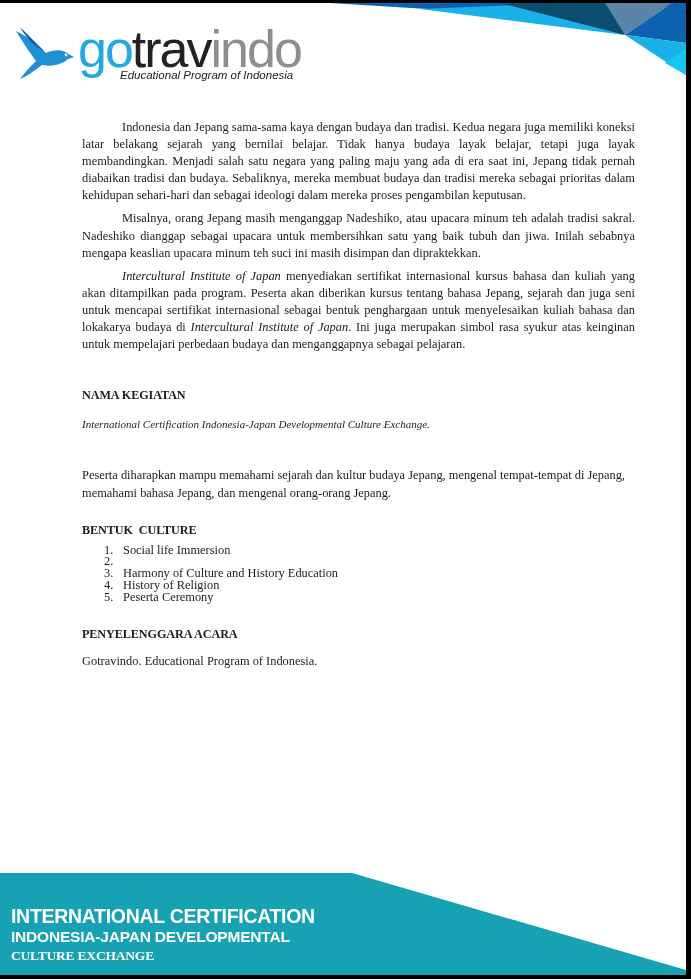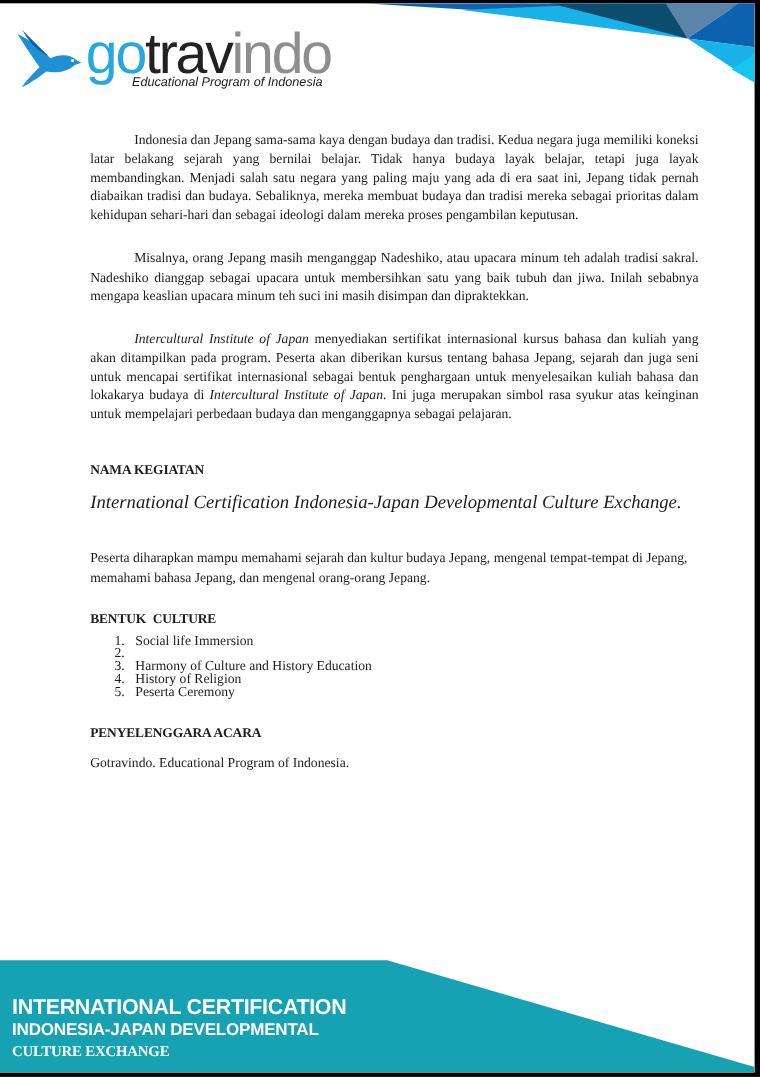--- a/index.html
+++ b/index.html
@@ -33,22 +33,22 @@
 
     .content {
       position: absolute; left: 82px; top: 116px; width: 553px;
       font-size: 12.4px; line-height: 17.1px;
     }
     .heading { font-weight: bold; font-size: 12.2px; margin: 0; letter-spacing: -0.1px; }
     .para { text-align: justify; margin: 0; }
     .indent { text-indent: 40px; }
     .em { font-style: italic; }
     .h1 { margin-bottom: 12px; }
-    .p-gap { margin-top: 22px; }
-    .name-text { font-style: italic; font-family: "Liberation Serif", serif; font-size: 17px; margin-top: 12px; }
+    .p-gap { margin-top: 6px; }
+    .name-text { font-style: italic; font-family: "Liberation Serif", serif; font-size: 11px; margin-top: 12px; }
     .list { margin: 6px 0 0 22px; padding: 0; list-style: none; line-height: 11.8px; }
     .list li { display: flex; }
     .list .num { width: 19px; }
 
     .footer-text {
       position: absolute; left: 11px; top: 902px;
       font-family: "Liberation Sans", "DejaVu Sans", sans-serif;
       color: #ffffff; font-weight: bold; white-space: nowrap;
     }
     .footer-line1 { font-size: 19.5px; line-height: 22px; letter-spacing: -0.3px; }

